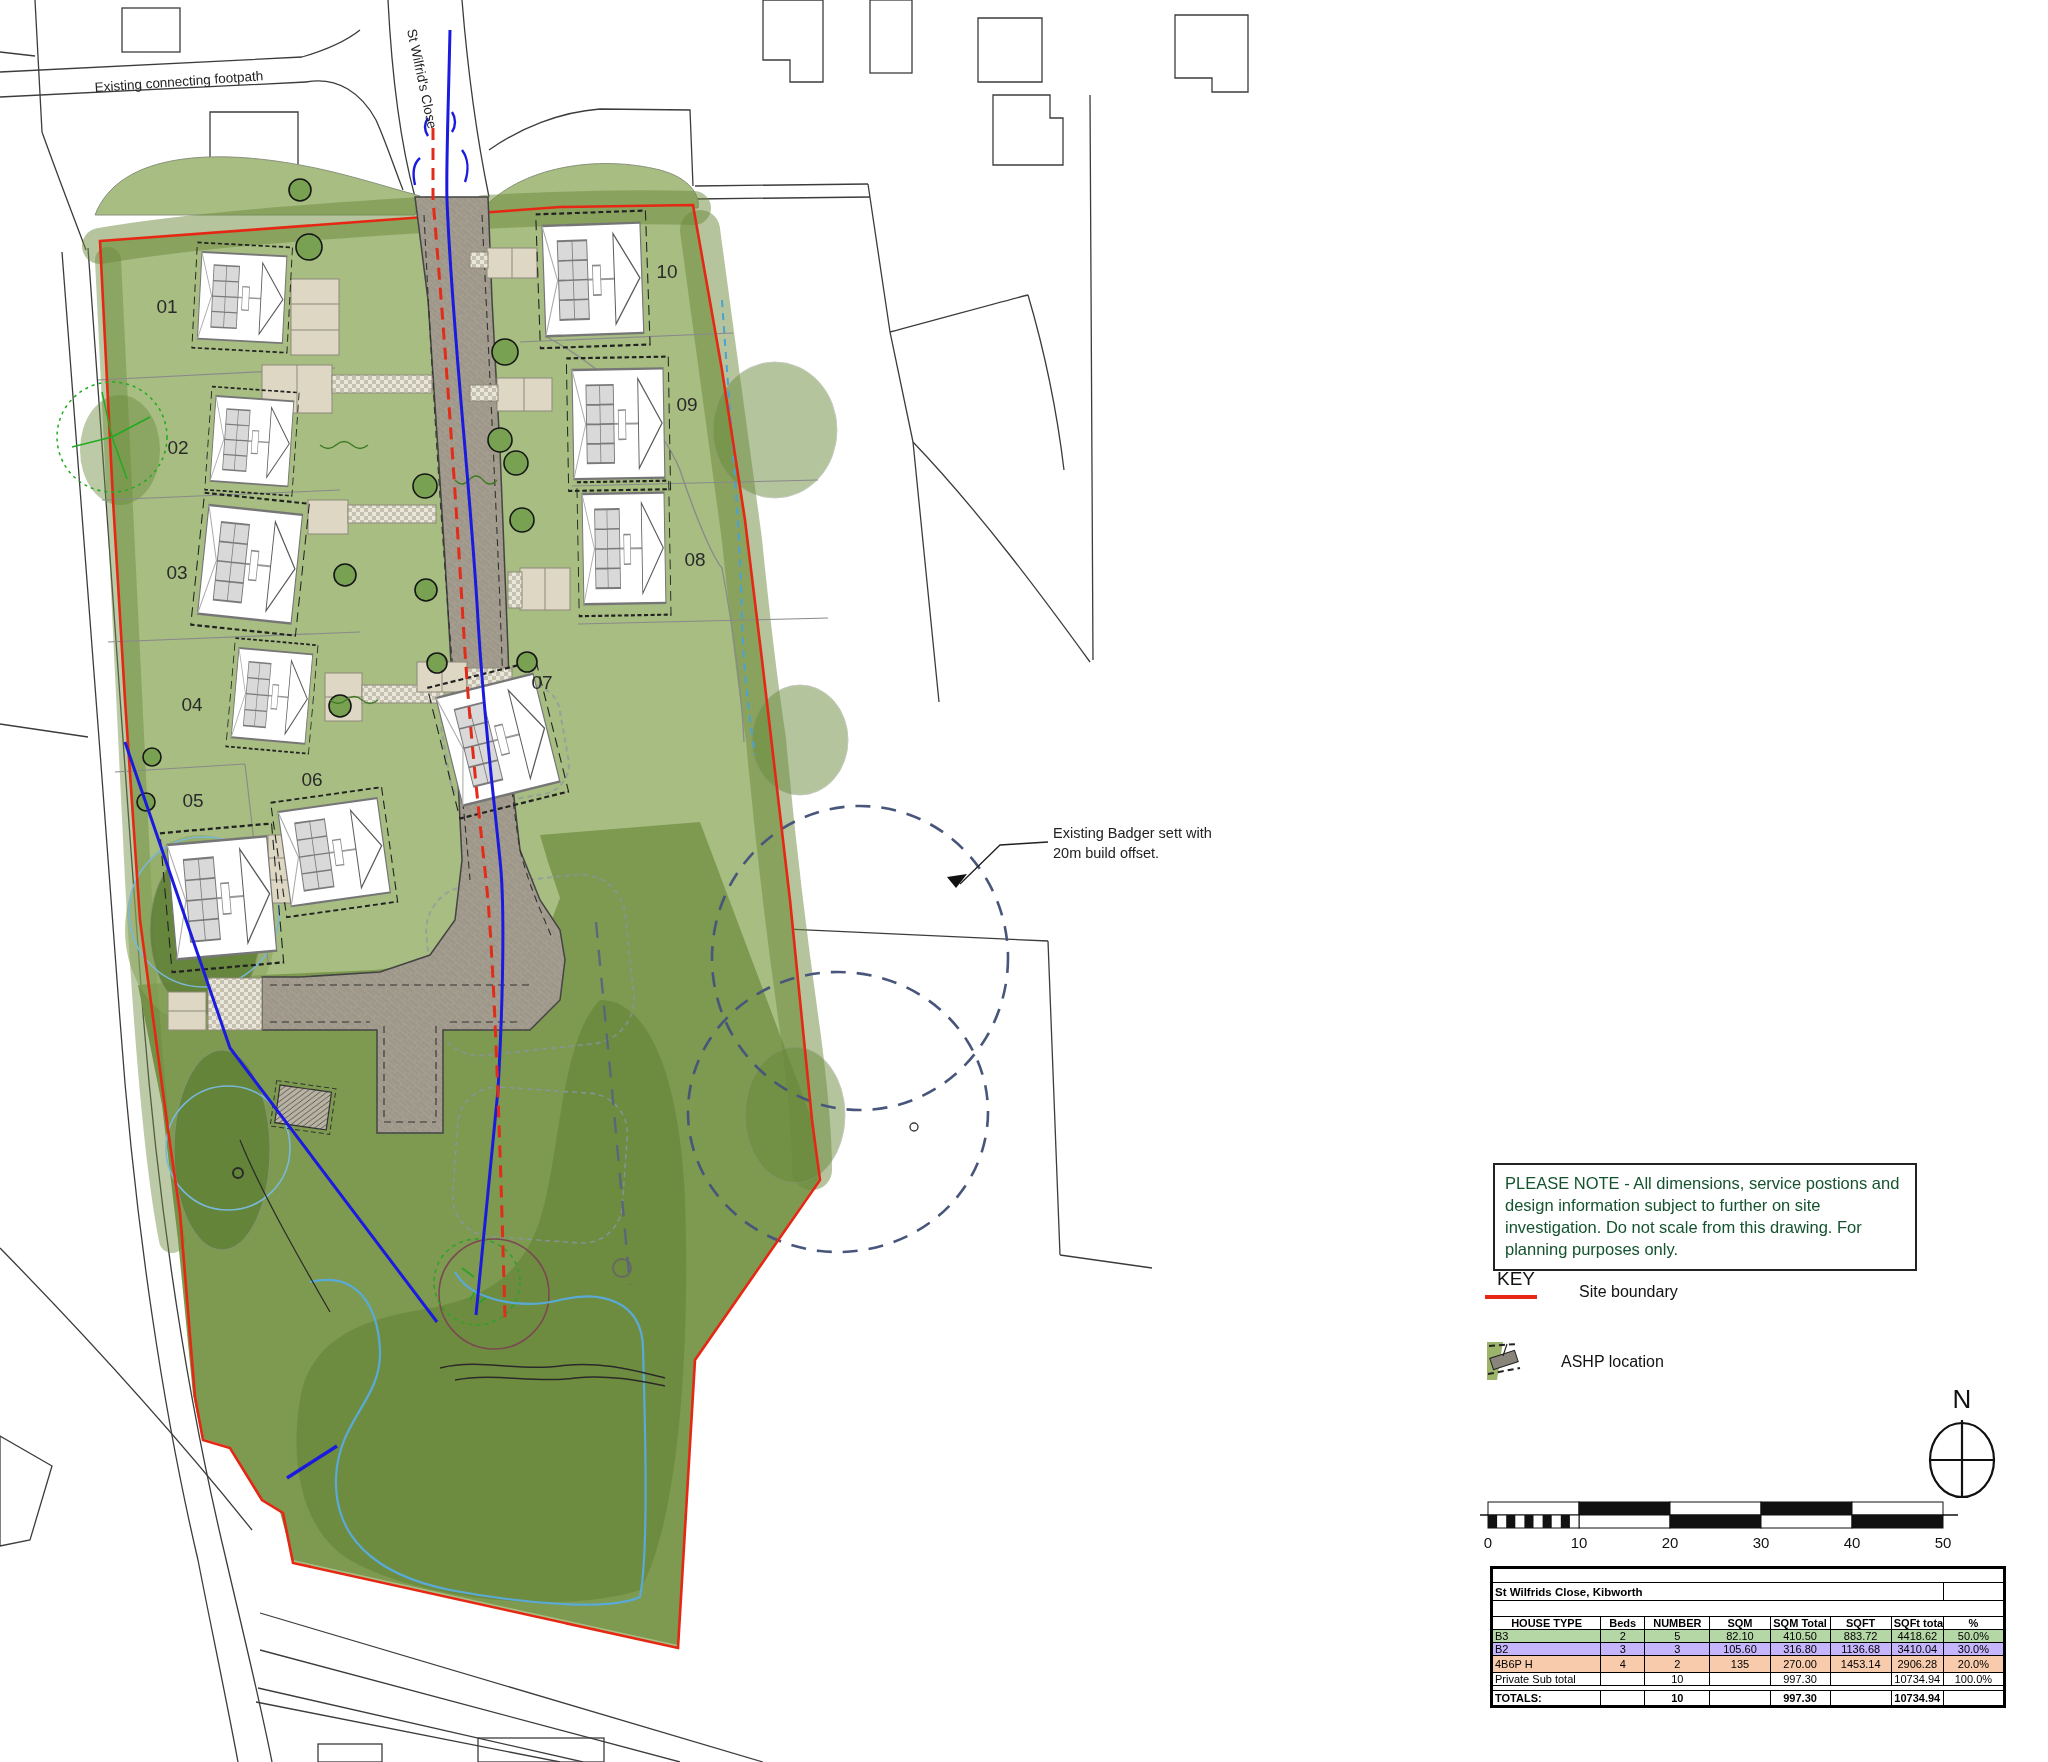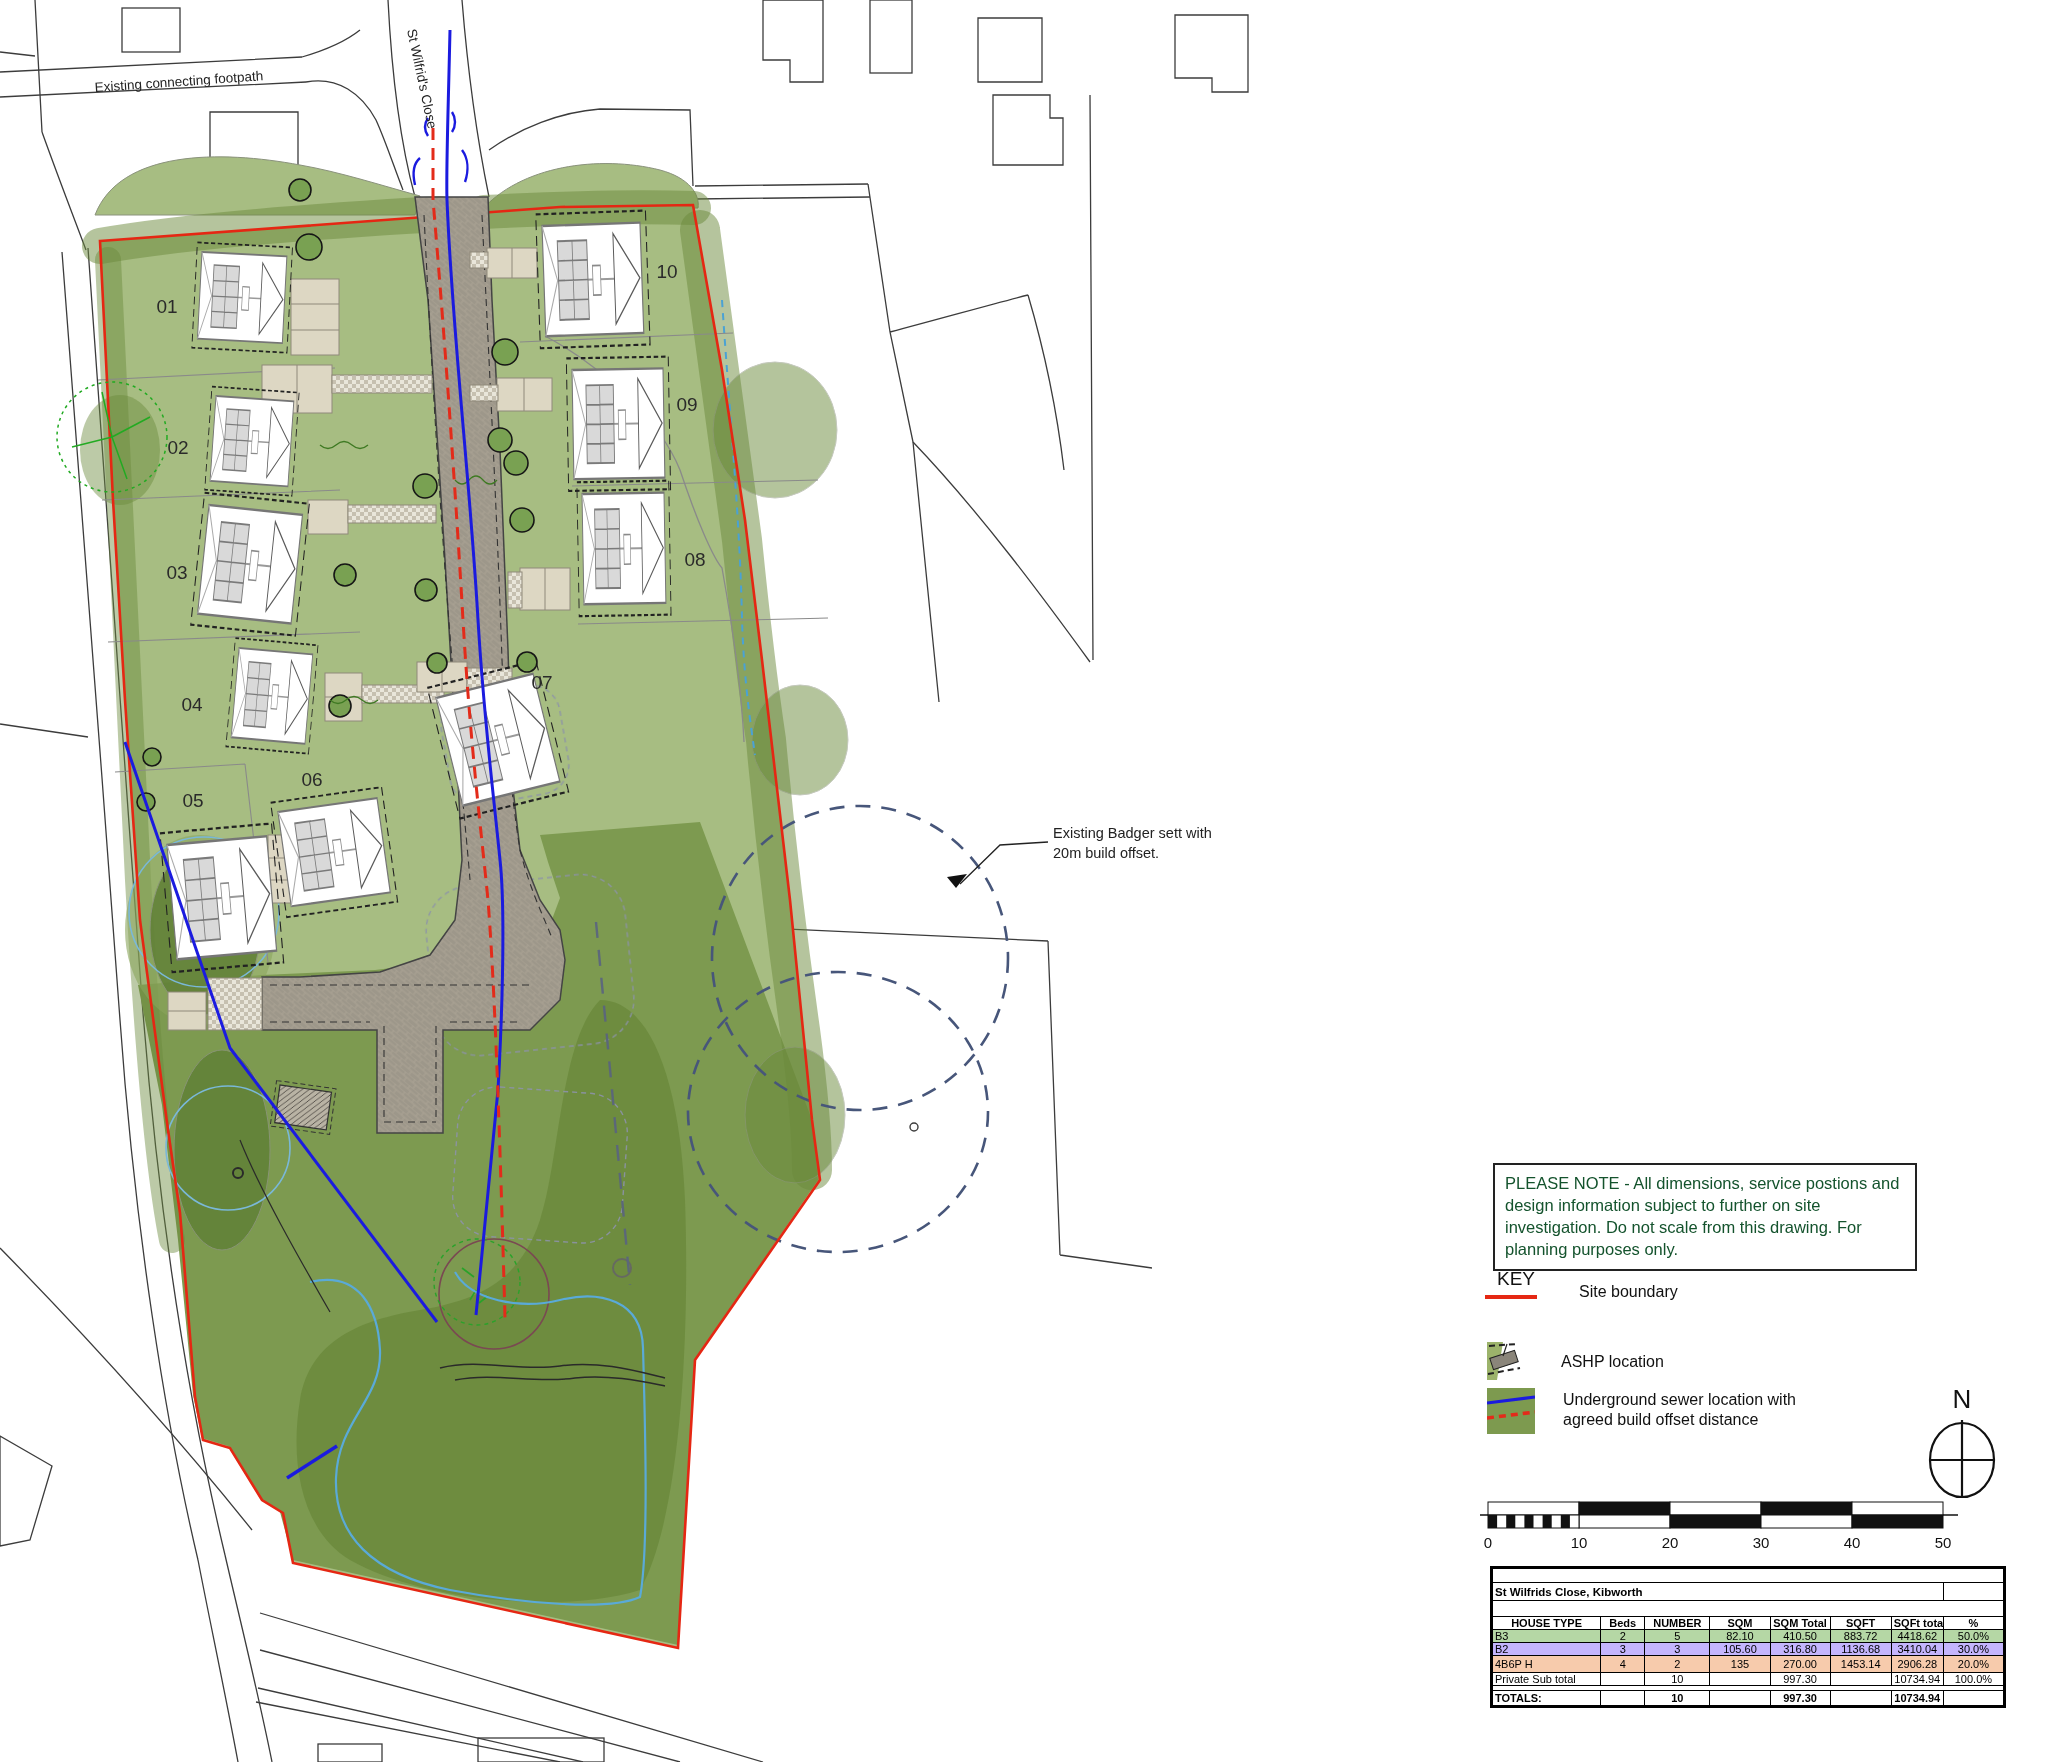--- a/index.html
+++ b/index.html
@@ -300,28 +300,20 @@
   <svg width="36" height="38">
     <rect width="36" height="38" fill="#fff"></rect>
     <polygon points="0,0 16,0 10,38 0,38" fill="#9cb36b"></polygon>
     <rect x="4" y="12" width="26" height="12" transform="rotate(-18 17 18)" fill="#8a857a" stroke="#222"></rect>
     <path d="M2,4L30,2M1,32L33,26" stroke="#222" stroke-width="2" stroke-dasharray="6 4" fill="none"></path>
     <path d="M20,2L16,14" stroke="#222" stroke-width="1.2"></path>
   </svg>
   <div class="legend-label">ASHP location</div>
 </div>
 
-<div class="legend-row lg3">
-  <svg width="48" height="46">
-    <rect width="48" height="46" fill="#7d9a4f"></rect>
-    <path d="M0,15L48,9" stroke="#1b1bdf" stroke-width="3" fill="none"></path>
-    <path d="M0,30L48,24" stroke="#e32b1a" stroke-width="3.5" stroke-dasharray="7 5" fill="none"></path>
-  </svg>
-  <div class="legend-label">Underground sewer location with agreed build offset distance</div>
-</div>
 
 <svg class="compass" width="100" height="130">
   <text x="50" y="26" text-anchor="middle" font-size="26" fill="#111">N</text>
   <ellipse cx="50" cy="78" rx="32" ry="37" fill="none" stroke="#111" stroke-width="2.2"></ellipse>
   <line x1="50" y1="38" x2="50" y2="116" stroke="#111" stroke-width="2.2"></line>
   <line x1="17" y1="78" x2="83" y2="78" stroke="#111" stroke-width="2.2"></line>
 </svg>
 
 <svg class="scalebar" width="490" height="62">
   <line x1="0" y1="21" x2="478" y2="21" stroke="#111" stroke-width="1.5"></line>

